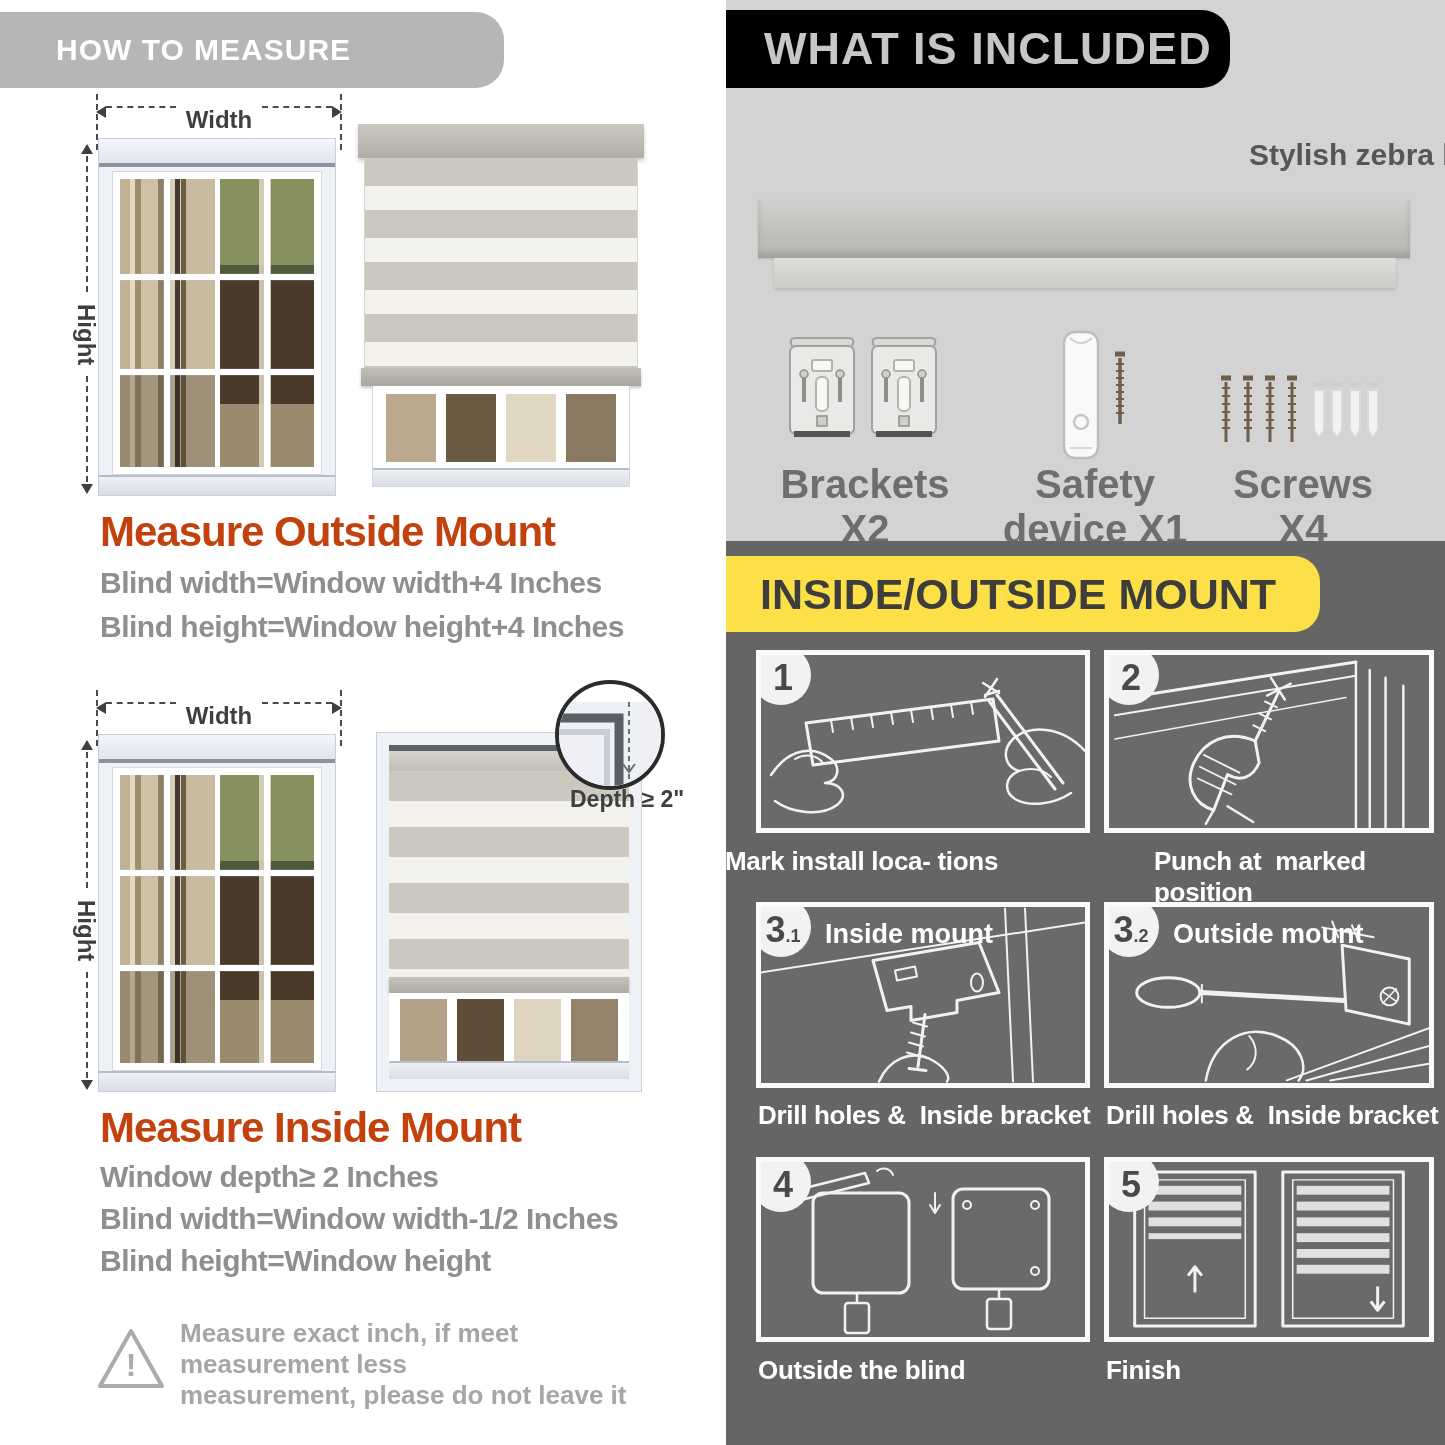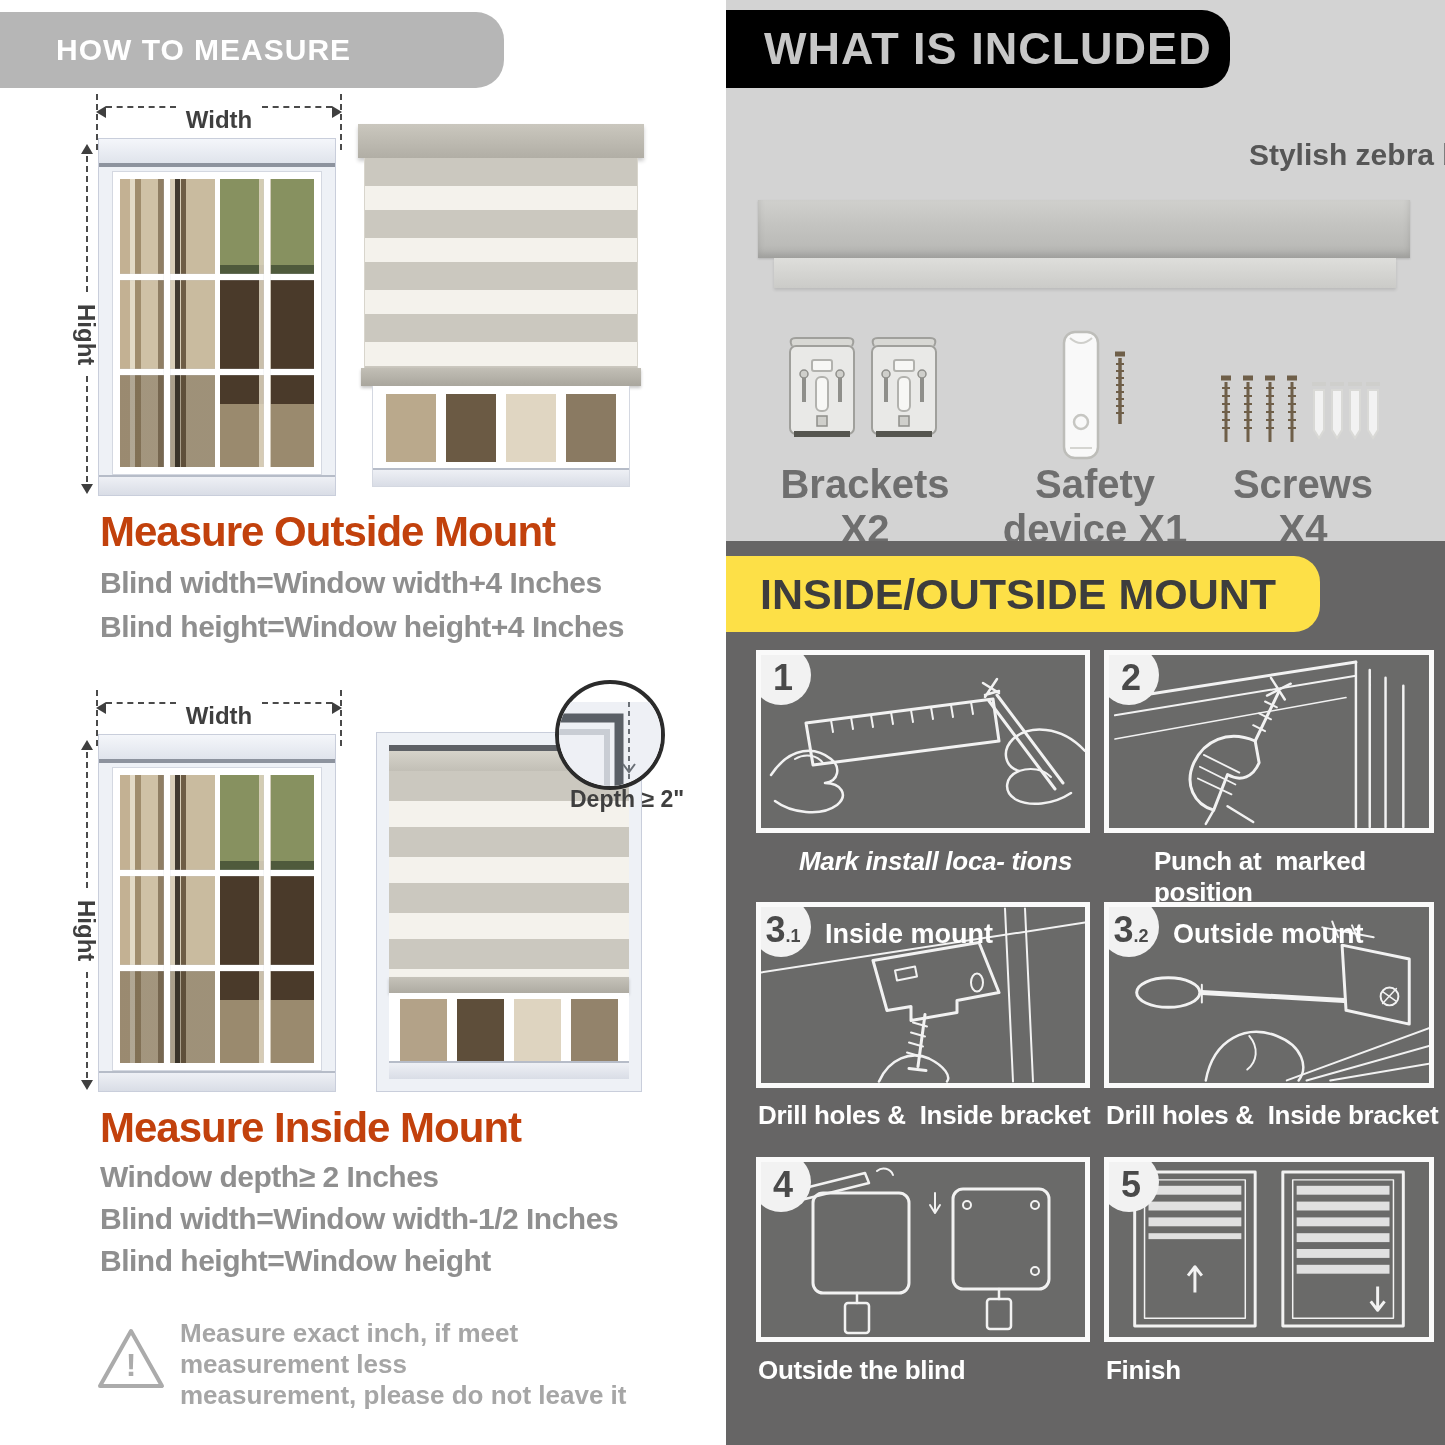--- a/index.html
+++ b/index.html
@@ -344,21 +344,21 @@
         <path d="M34 104 C44 98 56 100 62 108" stroke-width="2"></path>
         <path d="M324 96 C300 70 268 70 252 84 C240 96 244 112 258 116 C244 122 242 136 254 144 C268 152 292 150 310 138" stroke-width="2.5"></path>
         <path d="M258 116 C270 112 282 114 290 122" stroke-width="2"></path>
       </g>
     </svg>
     <div class="badge">
       <span class="n">1</span>
         <span class="sub"></span>
     </div>
   </figure>
-  <div class="caption" style="left:799px;top:846px;font-style:italic;">Mark install loca- tions</div>
+  <div class="caption" style="left:725px;top:846px;">Mark install loca- tions</div>
 
   <figure class="panel" style="left:1104px;top:650px;width:330px;height:183px;margin:0;">
     <svg class="stepart" viewBox="0 0 324 173">
       <g stroke="#f2f2f2" fill="none" stroke-width="3" stroke-linecap="round" stroke-linejoin="round">
         <path d="M6 44 L250 6"></path>
         <path d="M6 60 L250 20" stroke-width="2"></path>
         <path d="M250 6 L250 173 M264 14 L264 173 M280 22 L280 173 M298 30 L298 173" stroke-width="2.5"></path>
         <path d="M6 84 L240 42" stroke-width="1.5"></path>
         <path d="M172 36 L148 86"></path>
         <path d="M158 46 l12 6 M152 58 l12 6 M146 70 l12 6" stroke-width="2"></path>

